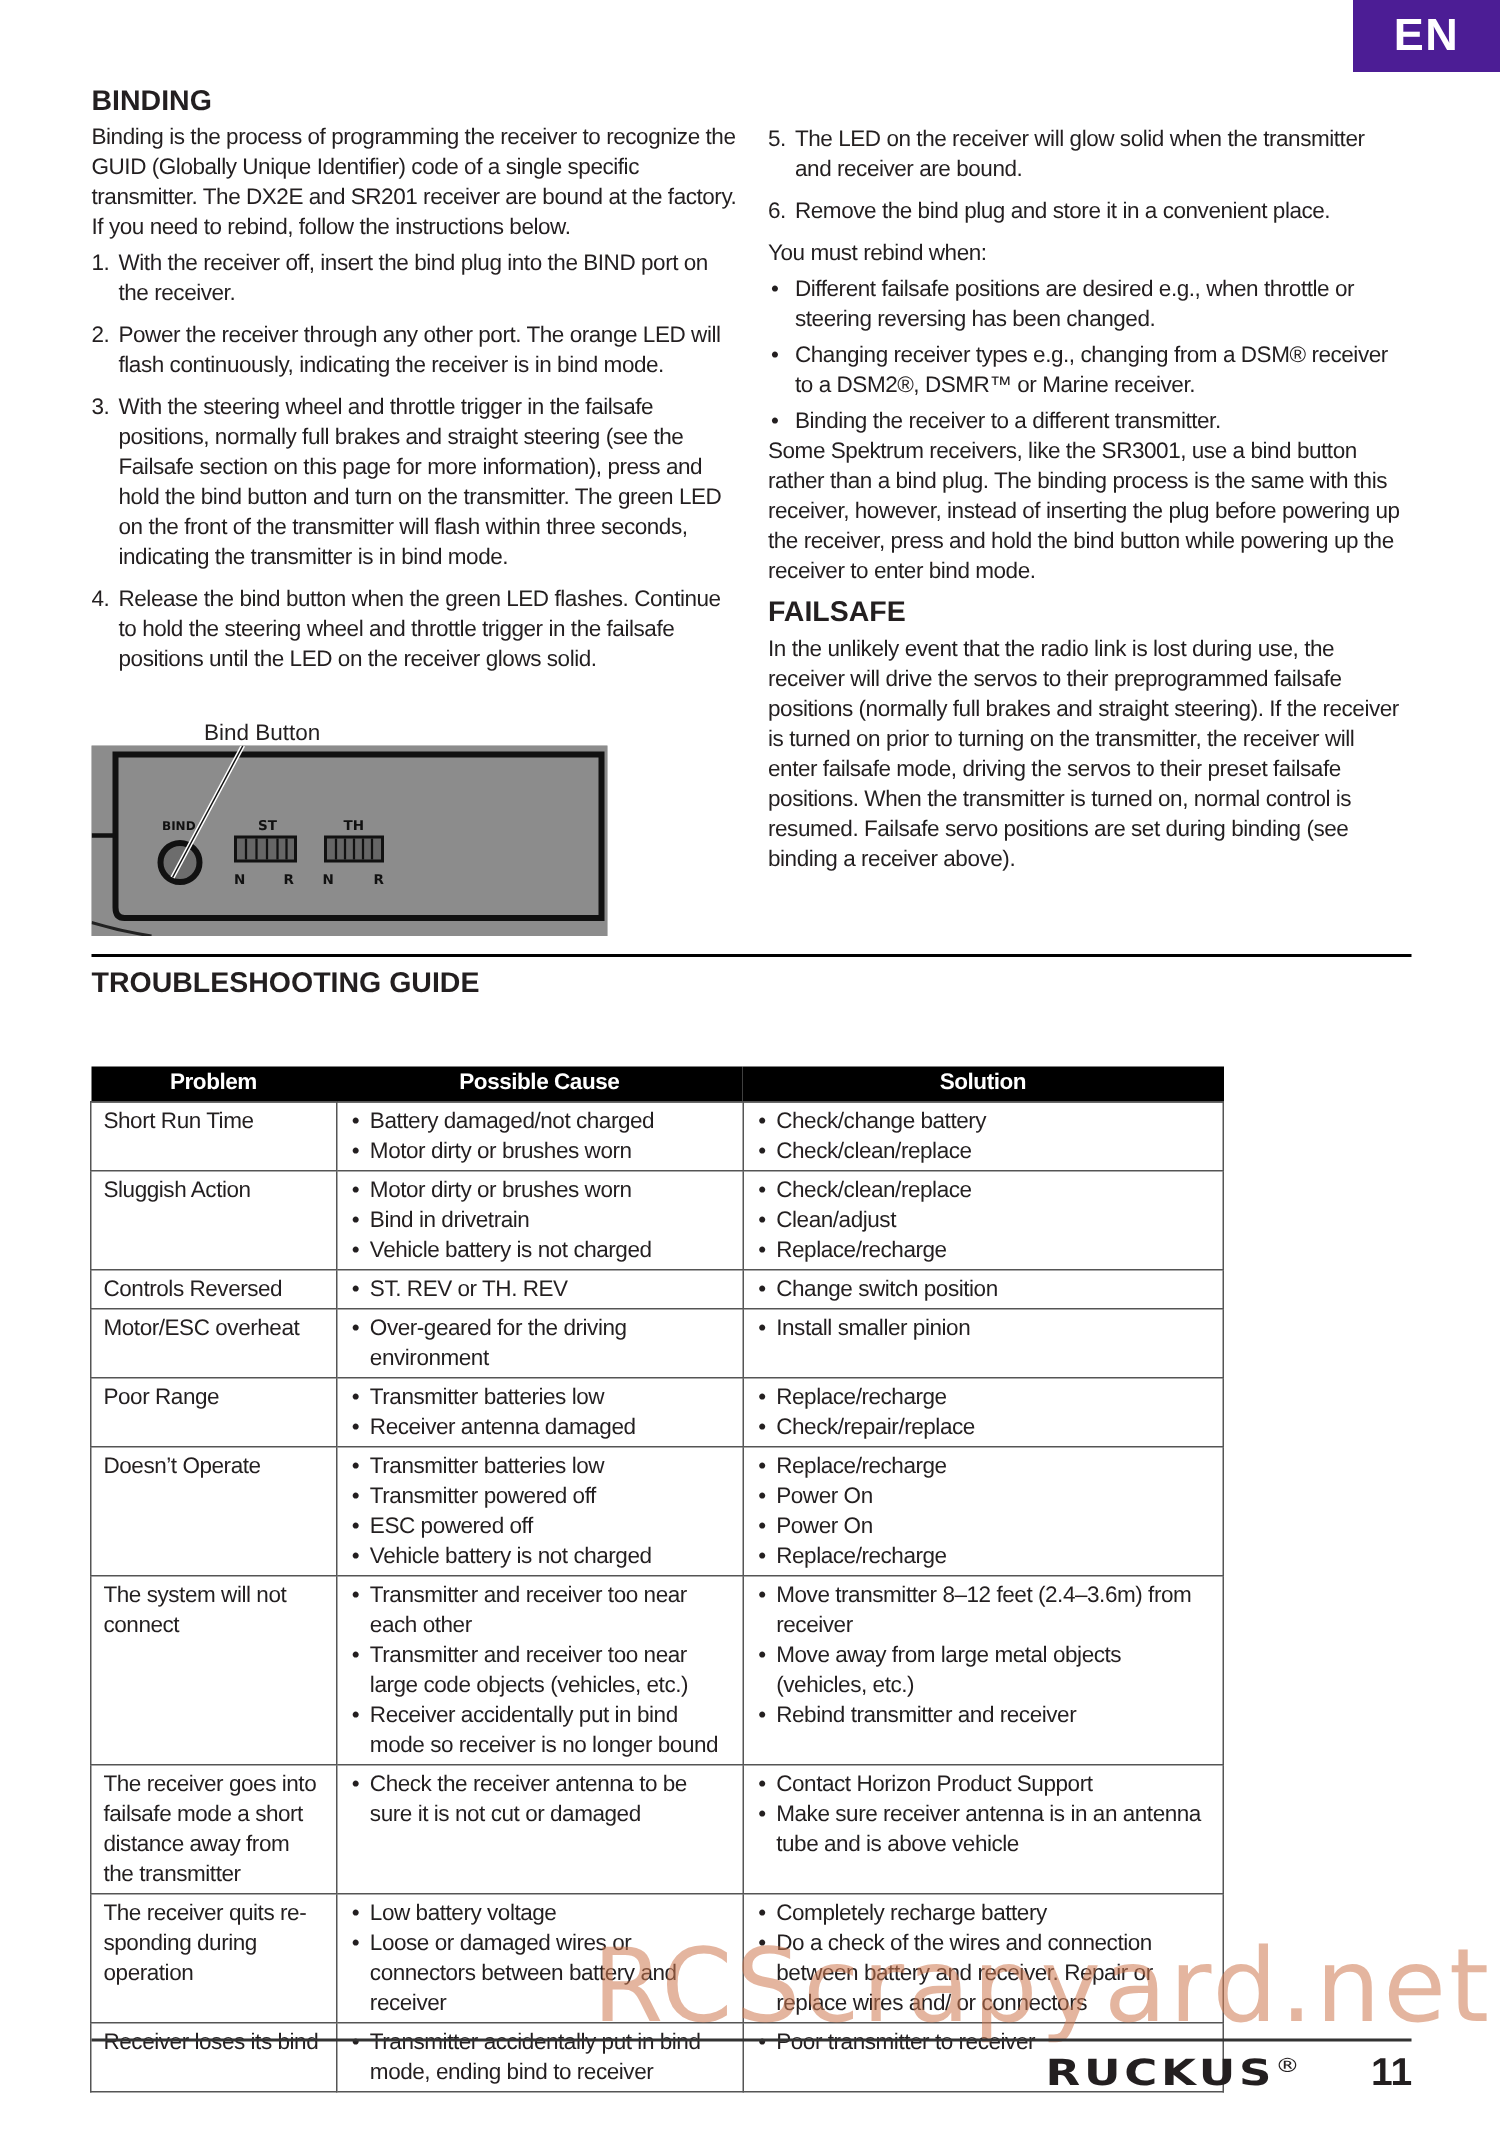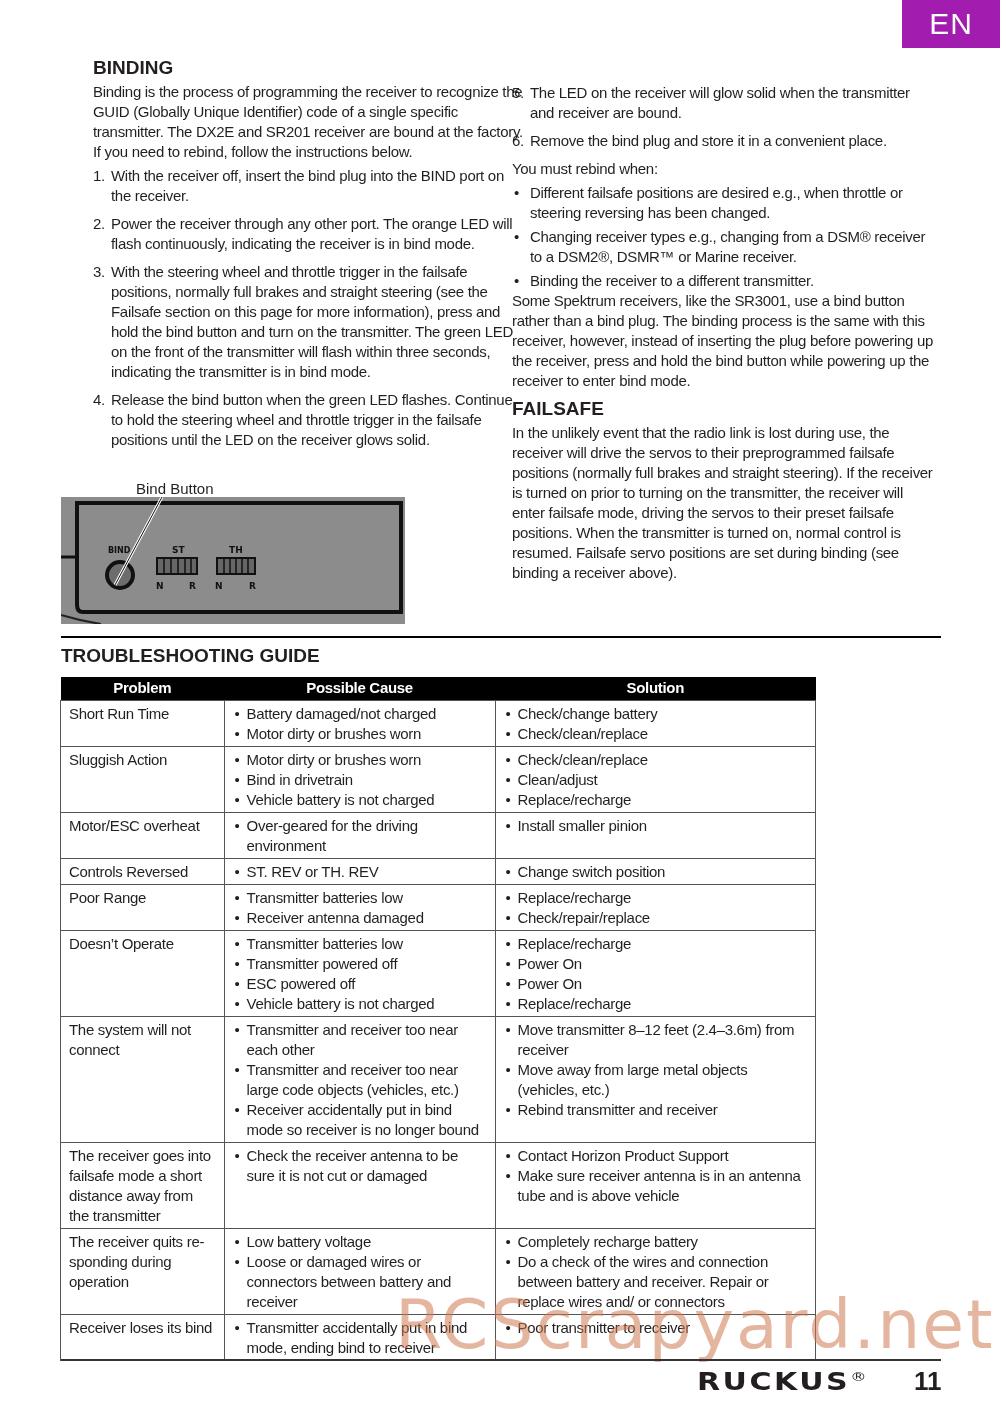--- a/index.html
+++ b/index.html
@@ -1,37 +1,37 @@
 <!DOCTYPE html>
 <html><head>
 <meta charset="utf-8">
 <style>
   html, body { margin: 0; padding: 0; background: #ffffff; }
   body { width: 1000px; height: 1420px; position: relative; overflow: hidden;
          font-family: "Liberation Sans", "DejaVu Sans", sans-serif; color: #231f20; }
-  .lang-tab { position: absolute; left: 902px; top: 0; width: 98px; height: 48px; background: #a21caf;
-              color: #fff; font-weight: normal; font-size: 30px; display: flex; align-items: center;
+  .lang-tab { position: absolute; left: 902px; top: 0; width: 98px; height: 48px; background: #4c1d95;
+              color: #fff; font-weight: bold; font-size: 30px; display: flex; align-items: center;
               justify-content: center; letter-spacing: 1px; }
   .col { position: absolute; font-size: 15px; line-height: 20px; letter-spacing: -0.3px; }
-  .col-left { left: 61px; top: 56px; width: 430px; margin-left: 32px; }
+  .col-left { left: 61px; top: 56px; width: 430px; }
   .col-right { left: 512px; top: 83px; width: 425px; }
   h2 { font-size: 19px; font-weight: bold; margin: 0 0 2px 0; line-height: 24px; letter-spacing: 0; }
   p { margin: 0; }
   .step { display: flex; margin-top: 8px; }
   .step .num { width: 18px; flex: none; }
   .step .txt { flex: 1; }
   .bullet { display: flex; margin-top: 4px; }
   .bullet .dot { width: 18px; flex: none; padding-left: 2px; box-sizing: border-box; }
   .bullet .txt { flex: 1; }
   sup { font-size: 9px; line-height: 0; }
   .figure-label { position: absolute; left: 136px; top: 480px; font-size: 15px; }
   .figure { position: absolute; left: 61px; top: 497px; width: 344px; height: 127px; background: #8a8a8a; overflow: hidden; text-align: center; }
   .rule { position: absolute; left: 61px; height: 2px; background: #000; }
   .ts-title { position: absolute; left: 61px; top: 645px; font-size: 19px; font-weight: bold; }
-  table.ts { position: absolute; left: 60px; top: 677px; width: 756px; border-collapse: collapse;
+  table.ts { position: absolute; left: 60px; top: 711px; width: 756px; border-collapse: collapse;
              font-size: 15px; line-height: 20px; letter-spacing: -0.3px; }
   table.ts th { background: #000; color: #fff; font-weight: bold; padding: 1px 8px 2px; text-align: center; font-size: 15px; }
   table.ts td { border: 1.3px solid #555; vertical-align: top; padding: 3px 8px 2px; margin-top: 19px; }
   table.ts td ul { margin: 0; padding: 0; list-style: none; }
   table.ts td li { position: relative; padding-left: 14px; }
   table.ts td li::before { content: "•"; position: absolute; left: 2px; top: 0; }
   .watermark { position: absolute; left: 395px; top: 1285px; font-size: 68px; color: rgba(205,120,80,0.55);
                font-family: "DejaVu Sans", sans-serif; letter-spacing: 2px; white-space: nowrap; }
   .brand { position: absolute; left: 697px; top: 1368px; font-family: "DejaVu Sans", sans-serif;
            font-weight: 900; font-size: 24px; letter-spacing: 2px; transform: scaleX(1.25); transform-origin: left;}
@@ -171,42 +171,42 @@
         </td>
         <td>
           <ul>
             <li>Check/clean/replace</li>
             <li>Clean/adjust</li>
             <li>Replace/recharge</li>
           </ul>
         </td>
       </tr>
       <tr>
+        <td>Controls Reversed</td>
+        <td>
+          <ul>
+            <li>ST. REV or TH. REV</li>
+          </ul>
+        </td>
+        <td>
+          <ul>
+            <li>Change switch position</li>
+          </ul>
+        </td>
+      </tr>
+      <tr>
         <td>Motor/ESC overheat</td>
         <td>
           <ul>
             <li>Over-geared for the driving environment</li>
           </ul>
         </td>
         <td>
           <ul>
             <li>Install smaller pinion</li>
-          </ul>
-        </td>
-      </tr>
-      <tr>
-        <td>Controls Reversed</td>
-        <td>
-          <ul>
-            <li>ST. REV or TH. REV</li>
-          </ul>
-        </td>
-        <td>
-          <ul>
-            <li>Change switch position</li>
           </ul>
         </td>
       </tr>
       <tr>
         <td>Poor Range</td>
         <td>
           <ul>
             <li>Transmitter batteries low</li>
             <li>Receiver antenna damaged</li>
           </ul>

